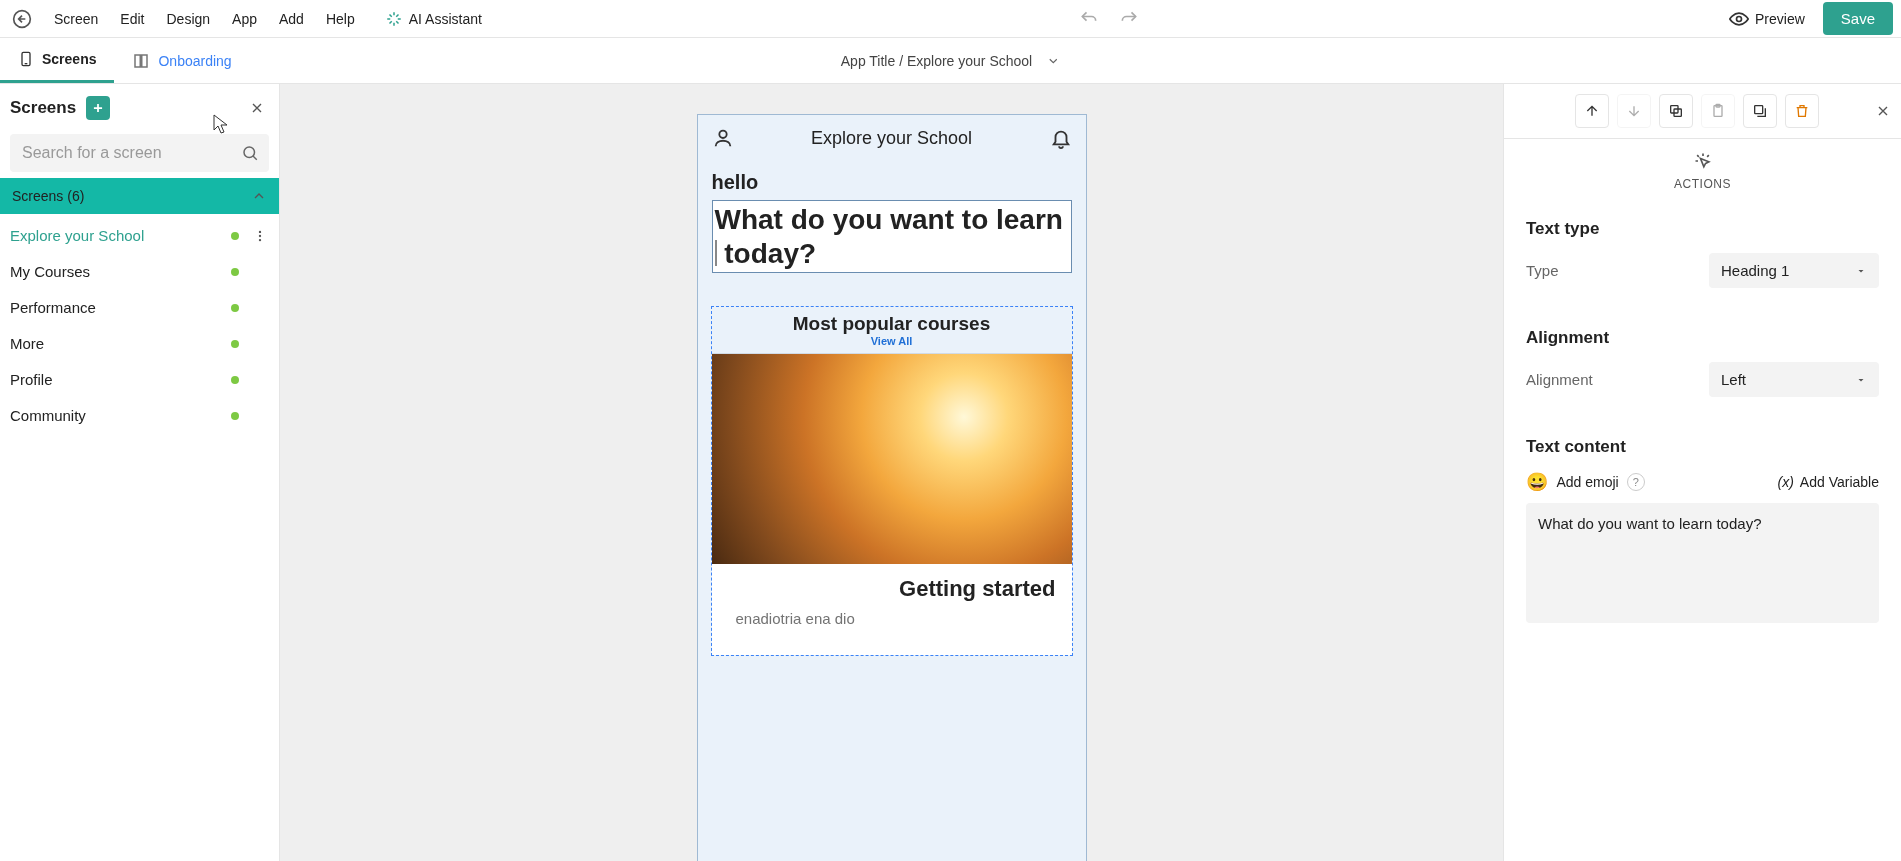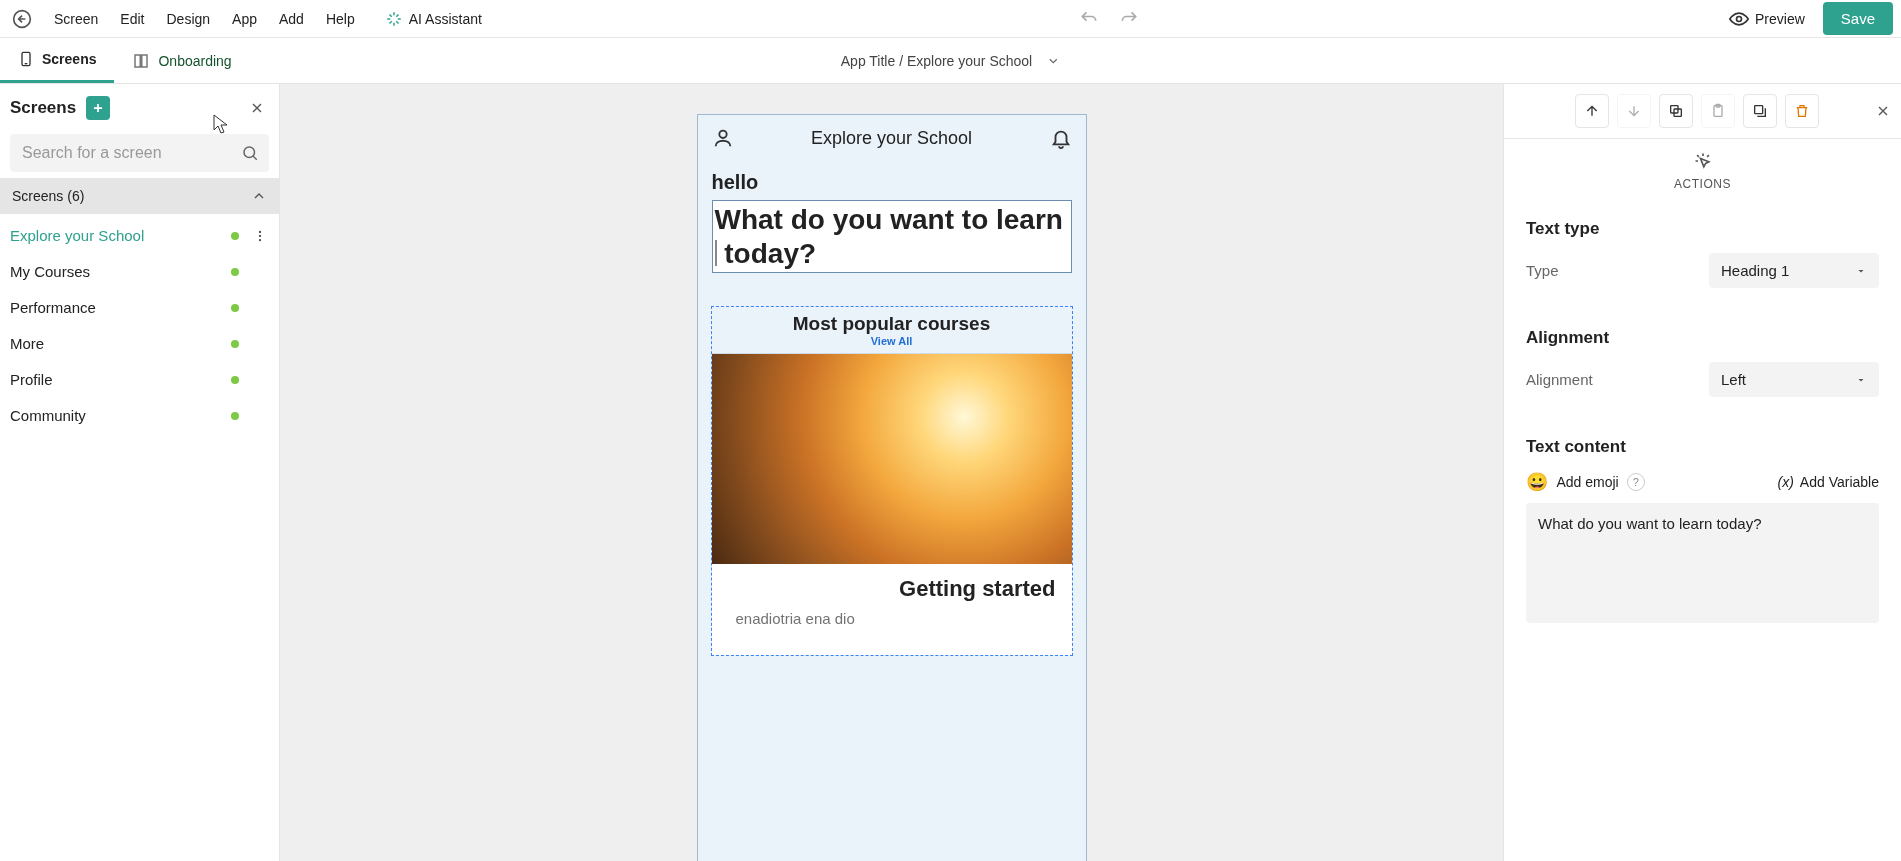--- a/index.html
+++ b/index.html
@@ -46,42 +46,42 @@
   .undo-redo svg { opacity:.55;}
   .right-actions { display:flex; align-items:center; gap:18px;}
   .preview { display:flex; align-items:center; gap:6px; cursor:pointer;}
   .save-btn { background: var(--teal); color:white; border:none; border-radius:4px; padding:8px 18px; font-size:15px; cursor:pointer;}
 
   
   .tabs-row {
     display:flex; align-items:center; height:46px; border-bottom:1px solid var(--border);
     padding:0 8px 0 0;
   }
-  .tab { display:flex; align-items:center; gap:8px; padding:0 18px; height:100%; cursor:pointer; color:#14532d;}
+  .tab { display:flex; align-items:center; gap:8px; padding:0 18px; height:100%; cursor:pointer; color:#3b82f6;}
   .tab.active { color:var(--text); font-weight:600; border-bottom:3px solid var(--teal); }
   .breadcrumb-center { position:absolute; left:50%; transform:translateX(-50%); display:flex; align-items:center; gap:10px; color:#444;}
   .breadcrumb-center svg { margin-left:4px;}
 
   
   .main {
     display:flex; height: calc(100vh - 38px - 46px);
   }
   
   .sidebar-left {
     width:280px; border-right:1px solid var(--border); display:flex; flex-direction:column;
   }
   .side-head { display:flex; align-items:center; gap:10px; padding:12px 10px 8px;}
   .side-head h3 { margin:0; font-size:17px; font-weight:600;}
   .add-chip { width:24px;height:24px;background:var(--teal);border-radius:4px;display:flex;align-items:center;justify-content:center;color:white;cursor:pointer;}
   .close-side { margin-left:auto; cursor:pointer; padding:4px;}
   .search-box { margin:6px 10px; position:relative;}
   .search-box input { width:100%; border:none; background:#f3f3f3; border-radius:4px; padding:10px 36px 10px 12px; font-size:16px; outline:none; color:#333;}
   .search-box input::placeholder{color:#999;}
   .search-box .mag { position:absolute; right:10px; top:50%; transform:translateY(-50%);}
-  .group-head { display:flex; align-items:center; padding:10px 12px; background:#e5e5e5; cursor:pointer;}
+  .group-head { display:flex; align-items:center; padding:10px 12px; background:#14b8a6; cursor:pointer;}
   .group-head svg { margin-left:auto;}
   .screen-list { padding:4px 0;}
   .screen-item { display:flex; align-items:center; padding:6px 12px 6px 10px; gap:8px; cursor:pointer; font-size:15px; line-height:24px;}
   .screen-item .dot { width:8px;height:8px;border-radius:50%; margin-left:auto;}
   .screen-item .kebab { margin-left:6px; visibility:hidden; cursor:pointer;}
   .screen-item.active { color: var(--teal); }
   .screen-item.active .kebab, .screen-item:hover .kebab { visibility:visible;}
 
   
   .canvas-area {

